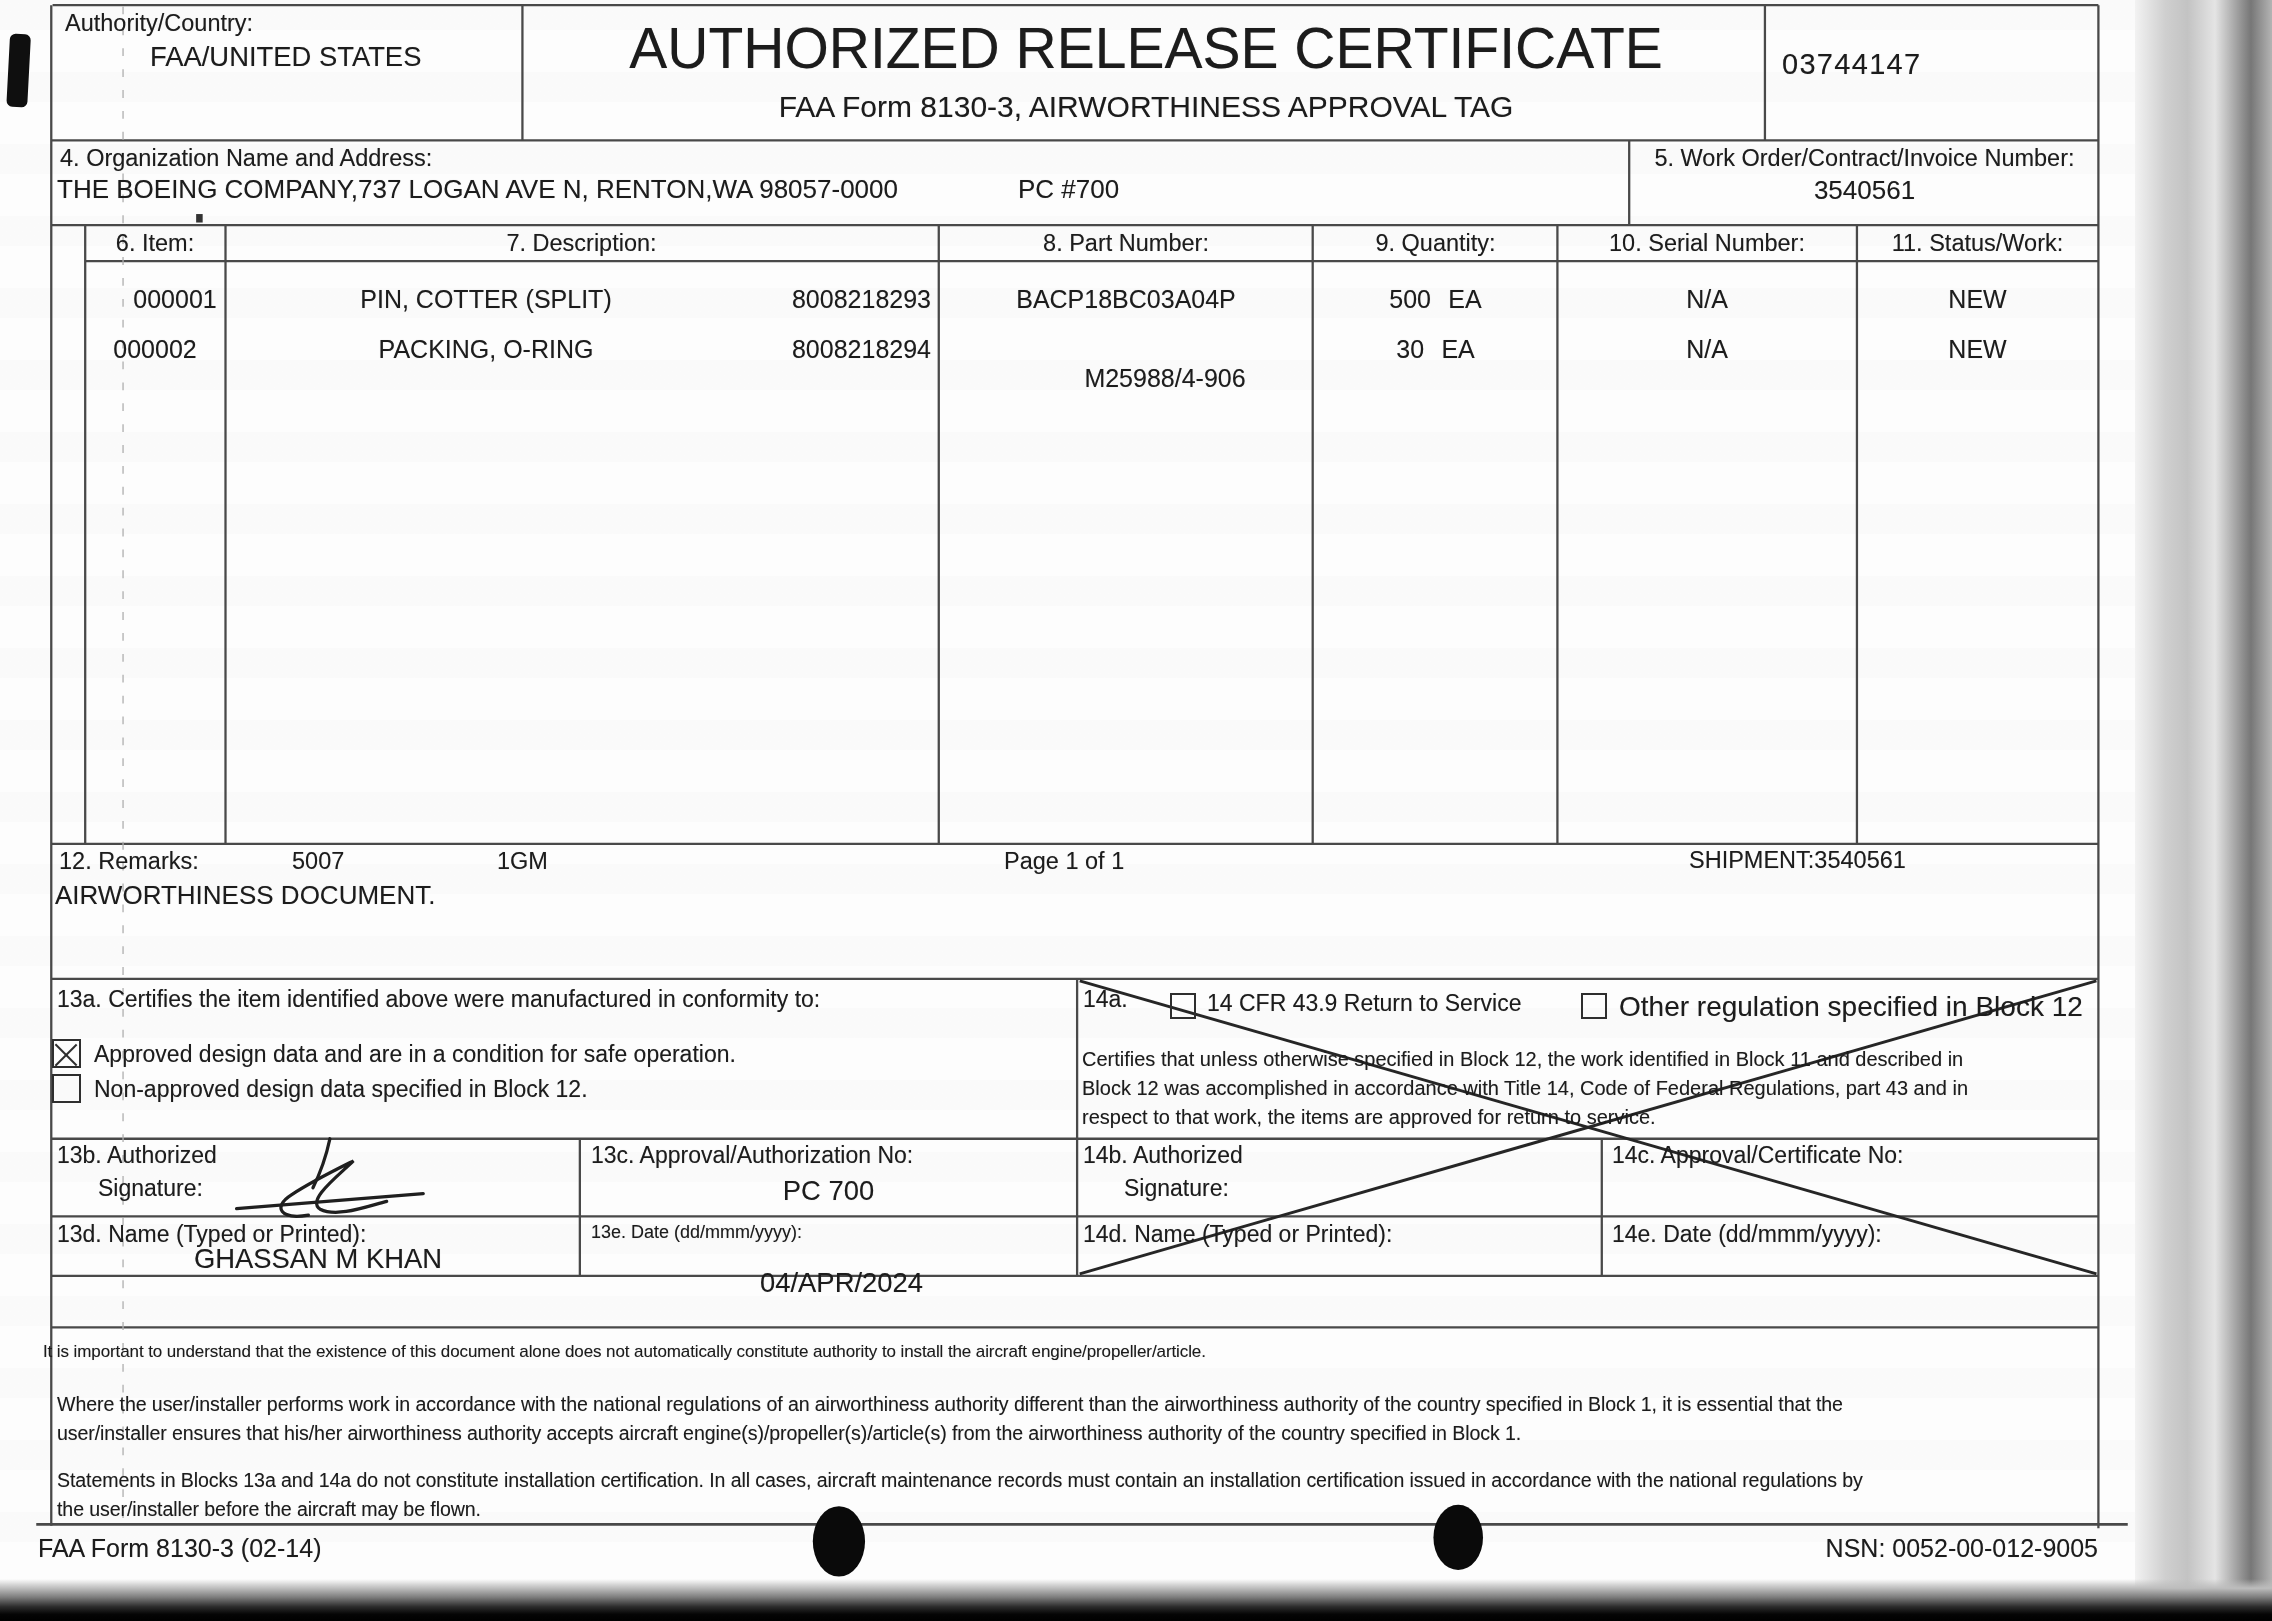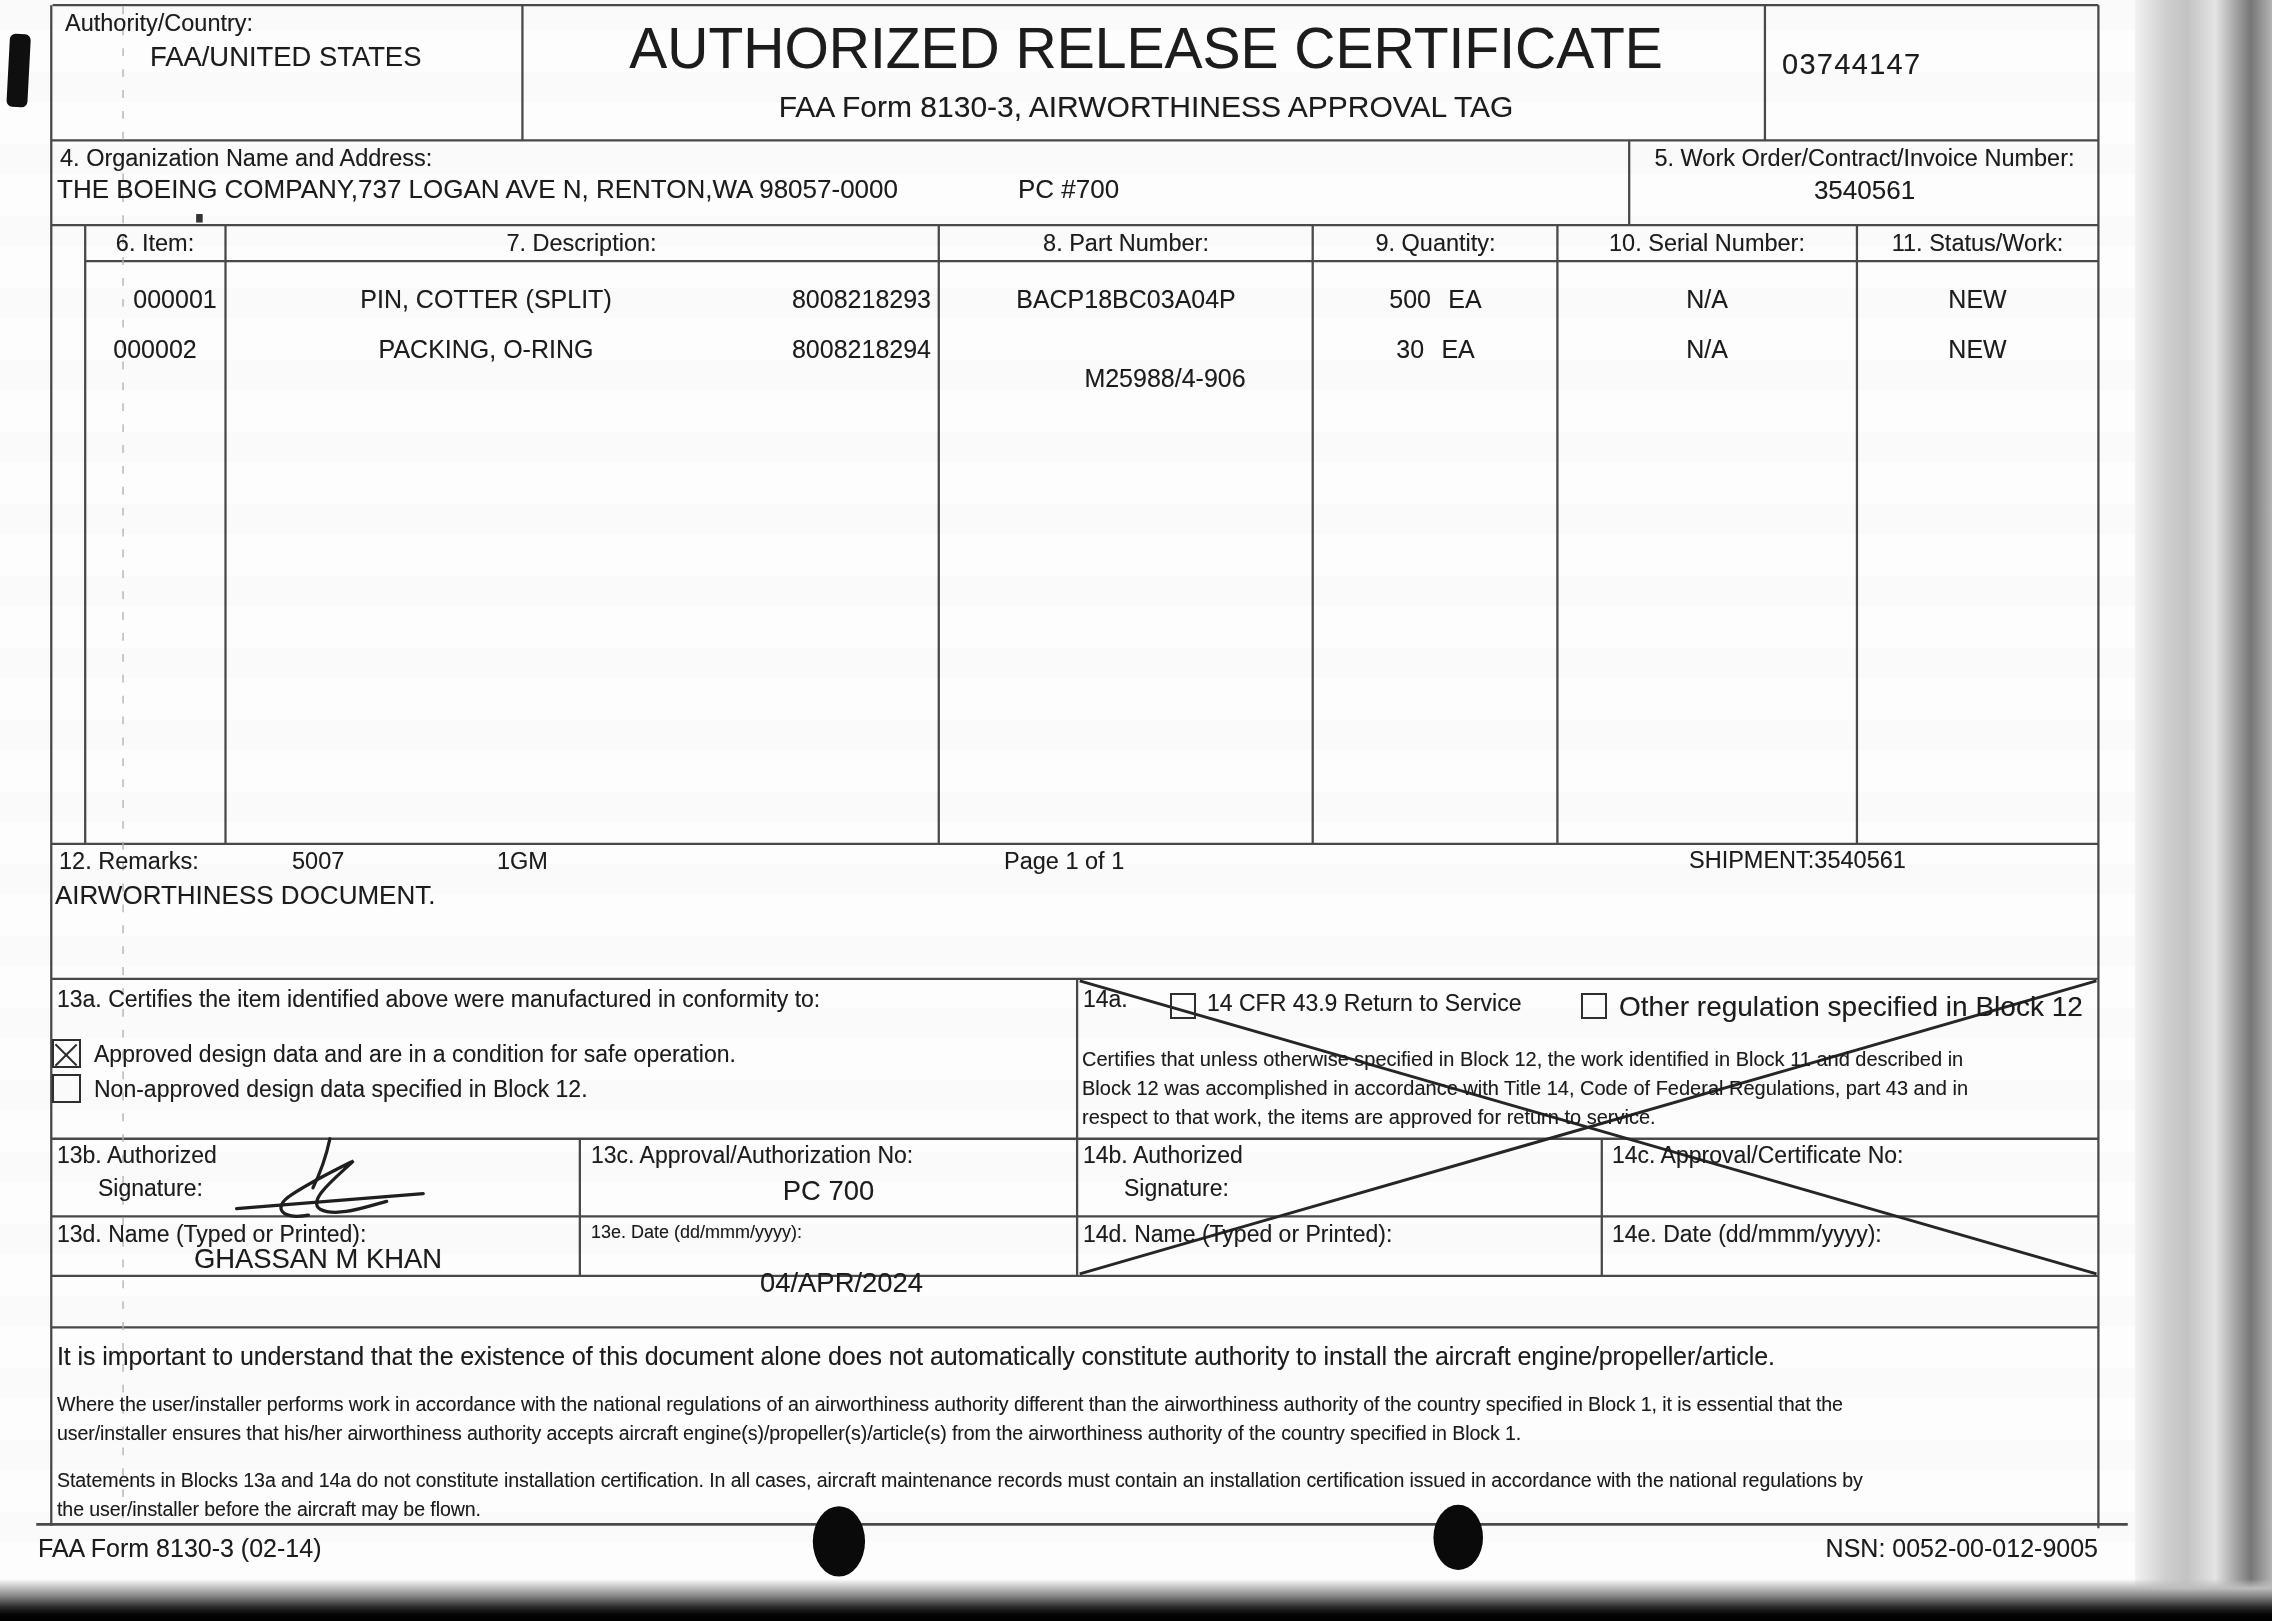--- a/index.html
+++ b/index.html
@@ -146,21 +146,21 @@
   <div class="txt" style="left:1124px;top:1176px;font-size:23px;">Signature:</div>
   <div class="txt" style="left:1612px;top:1143px;font-size:23px;">14c. Approval/Certificate No:</div>
 
   <div class="txt" style="left:57px;top:1222px;font-size:23px;">13d. Name (Typed or Printed):</div>
   <div class="txt c" style="left:57px;top:1244px;width:522px;font-size:27.4px;">GHASSAN M KHAN</div>
   <div class="txt" style="left:591px;top:1222px;font-size:18px;">13e. Date (dd/mmm/yyyy):</div>
   <div class="txt c" style="left:593px;top:1244px;width:497px;font-size:27.4px;margin-top:24px;">04/APR/2024</div>
   <div class="txt" style="left:1083px;top:1222px;font-size:23px;">14d. Name (Typed or Printed):</div>
   <div class="txt" style="left:1612px;top:1222px;font-size:23px;">14e. Date (dd/mmm/yyyy):</div>
 
-  <div class="txt" style="left:57px;top:1342px;font-size:25px;letter-spacing:-0.1px;">It is important to understand that the existence of this document alone does not automatically constitute authority to install the aircraft engine/propeller/article.</div>
+  <div class="txt" style="left:43px;top:1342px;font-size:17px;letter-spacing:-0.1px;">It is important to understand that the existence of this document alone does not automatically constitute authority to install the aircraft engine/propeller/article.</div>
   <div class="txt" style="left:57px;top:1394px;font-size:19.6px;letter-spacing:-0.1px;">Where the user/installer performs work in accordance with the national regulations of an airworthiness authority different than the airworthiness authority of the country specified in Block 1, it is essential that the</div>
   <div class="txt" style="left:57px;top:1423px;font-size:19.6px;letter-spacing:-0.1px;">user/installer ensures that his/her airworthiness authority accepts aircraft engine(s)/propeller(s)/article(s) from the airworthiness authority of the country specified in Block 1.</div>
   <div class="txt" style="left:57px;top:1470px;font-size:19.6px;letter-spacing:-0.1px;">Statements in Blocks 13a and 14a do not constitute installation certification. In all cases, aircraft maintenance records must contain an installation certification issued in accordance with the national regulations by</div>
   <div class="txt" style="left:57px;top:1499px;font-size:19.6px;letter-spacing:-0.1px;">the user/installer before the aircraft may be flown.</div>
 
   <div class="txt" style="left:38px;top:1534px;font-size:25px;">FAA Form 8130-3 (02-14)</div>
   <div class="txt r" style="left:1697px;top:1534px;width:401px;font-size:25px;">NSN: 0052-00-012-9005</div>
 
 </div>
 

